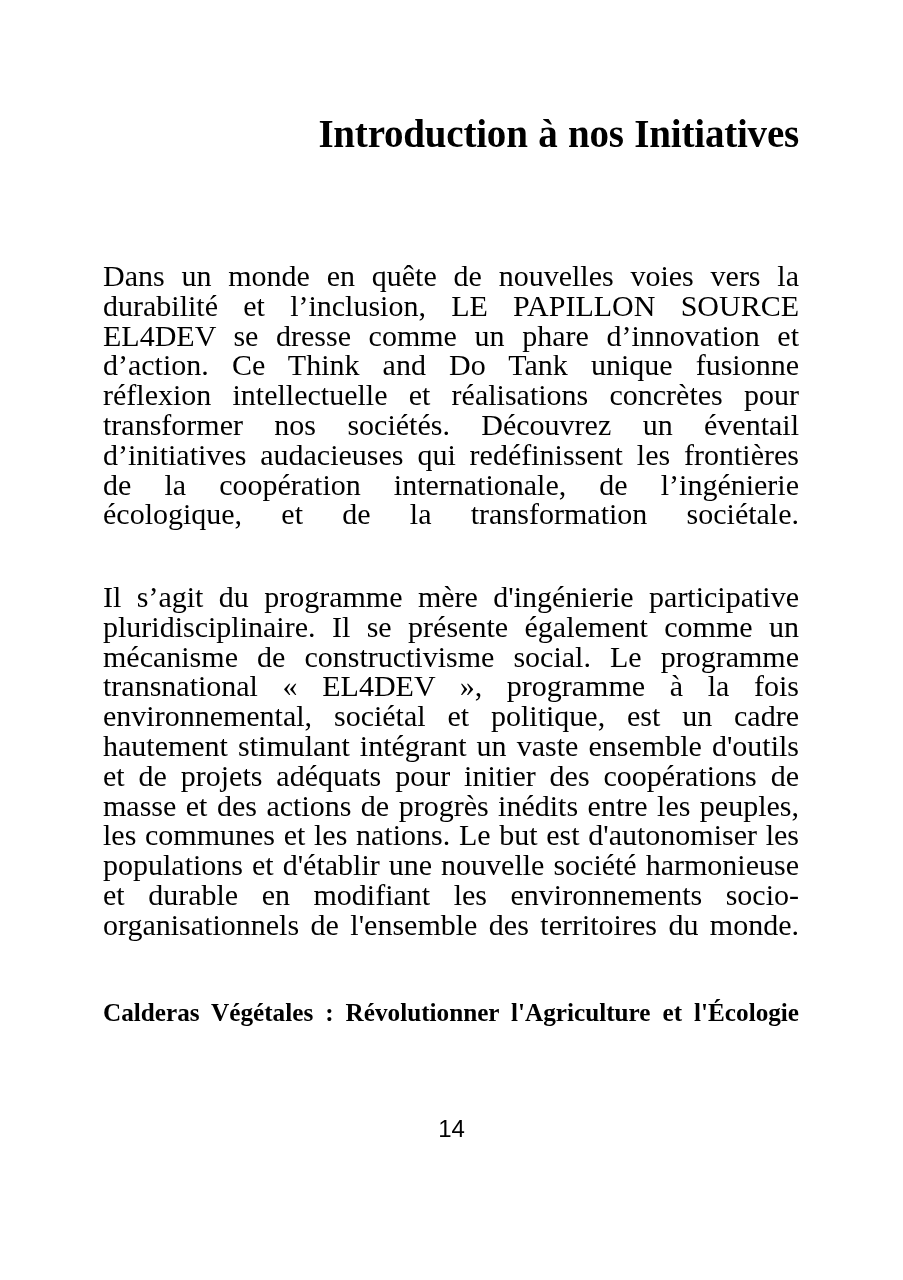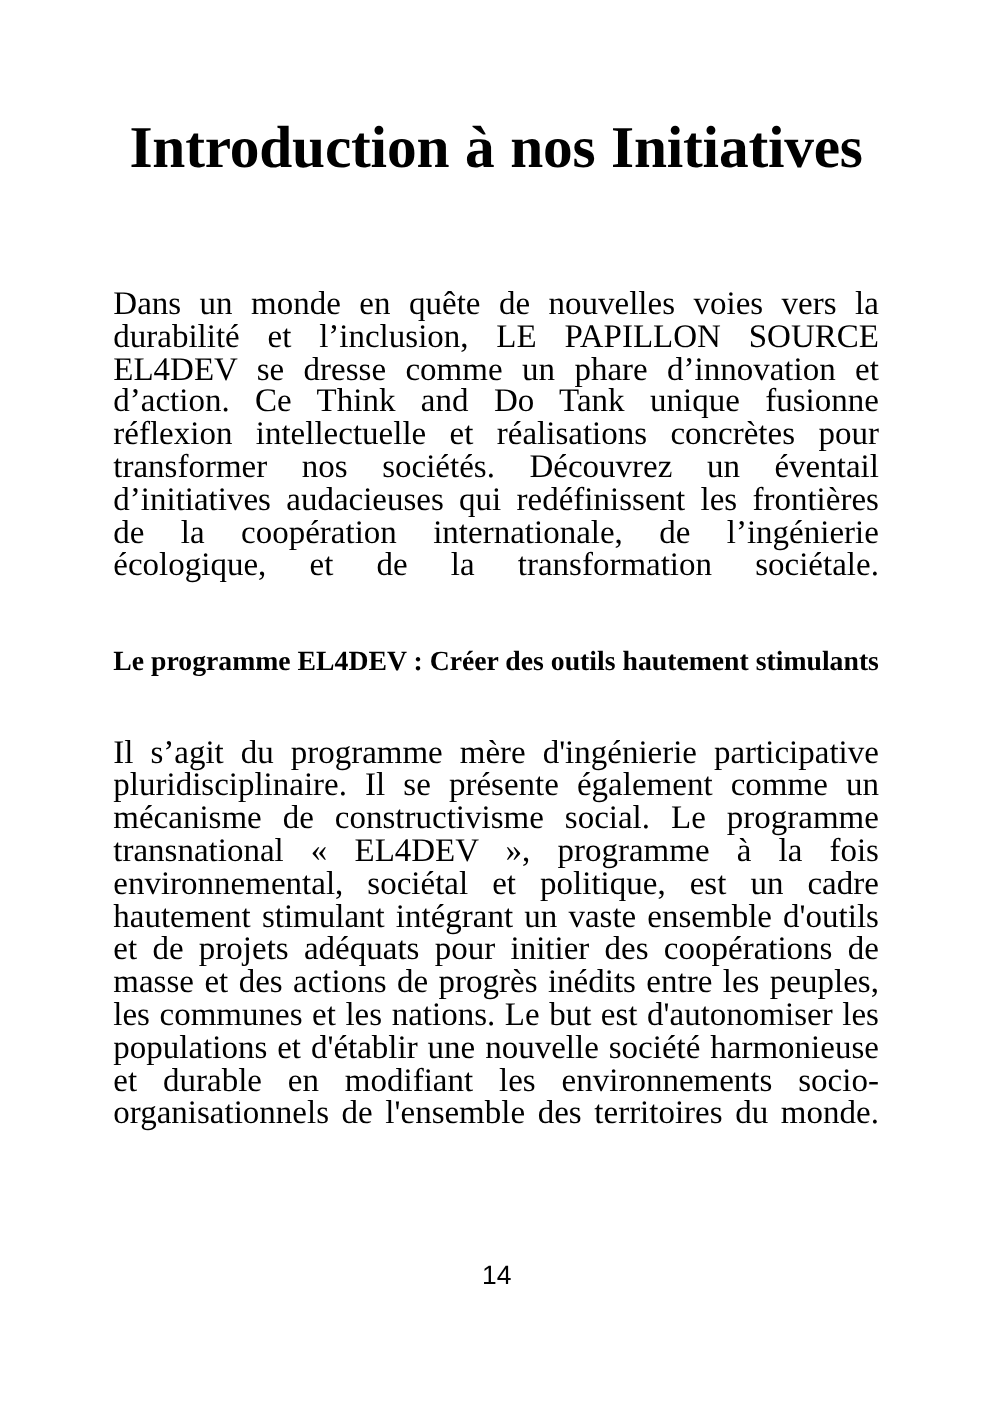--- a/index.html
+++ b/index.html
@@ -28,27 +28,27 @@
 
   .content {
     position: absolute;
     left: 103px;
     top: 0;
     width: 696px;
   }
 
   
   .doc-title {
-    font-size: 54px;
+    font-size: 39px;
     font-weight: bold;
     line-height: 66px;
     letter-spacing: -0.2px;
     margin: 0;
     padding-top: 101px;
-    text-align: center;
+    text-align: right;
     word-spacing: 1px;
   }
 
   
   .body-par {
     font-size: 30px;
     line-height: 29.8px;
     text-align: justify;
     text-justify: inter-word;
     margin: 0;
@@ -84,42 +84,42 @@
   }
 
   .heading-second {
     margin-top: 29px;
   }
 
   
   .page-number {
     position: absolute;
     left: 0;
-    top: 1146px;
+    top: 1115px;
     width: 903px;
     text-align: center;
     font-family: "Liberation Sans", "DejaVu Sans", sans-serif;
     font-size: 24px;
     line-height: 28px;
     color: #000000;
   }
 </style>
 </head>
 <body>
 
 <div class="page">
 
   <div class="content">
 
     <h1 class="doc-title">Introduction à nos Initiatives</h1>
 
     <p class="body-par par-first">Dans un monde en quête de nouvelles voies vers la durabilité et l’inclusion, LE PAPILLON SOURCE EL4DEV se dresse comme un phare d’innovation et d’action. Ce Think and Do Tank unique fusionne réflexion intellectuelle et réalisations concrètes pour transformer nos sociétés. Découvrez un éventail d’initiatives audacieuses qui redéfinissent les frontières de la coopération internationale, de l’ingénierie écologique, et de la transformation sociétale.</p>
 
-    <p class="sub-heading">Le programme EL4DEV : Créer des outils hautement stimulants</p>
 
     <p class="body-par par-after-heading">Il s’agit du programme mère d'ingénierie participative pluridisciplinaire. Il se présente également comme un mécanisme de constructivisme social. Le programme transnational « EL4DEV », programme à la fois environnemental, sociétal et politique, est un cadre hautement stimulant intégrant un vaste ensemble d'outils et de projets adéquats pour initier des coopérations de masse et des actions de progrès inédits entre les peuples, les communes et les nations. Le but est d'autonomiser les populations et d'établir une nouvelle société harmonieuse et durable en modifiant les environnements socio-organisationnels de l'ensemble des territoires du monde.</p>
 
+    <p class="sub-heading heading-second">Calderas Végétales : Révolutionner l'Agriculture et l'Écologie</p>
 
   </div>
 
   <div class="page-number">14</div>
 
 </div>
 
 </body></html>

